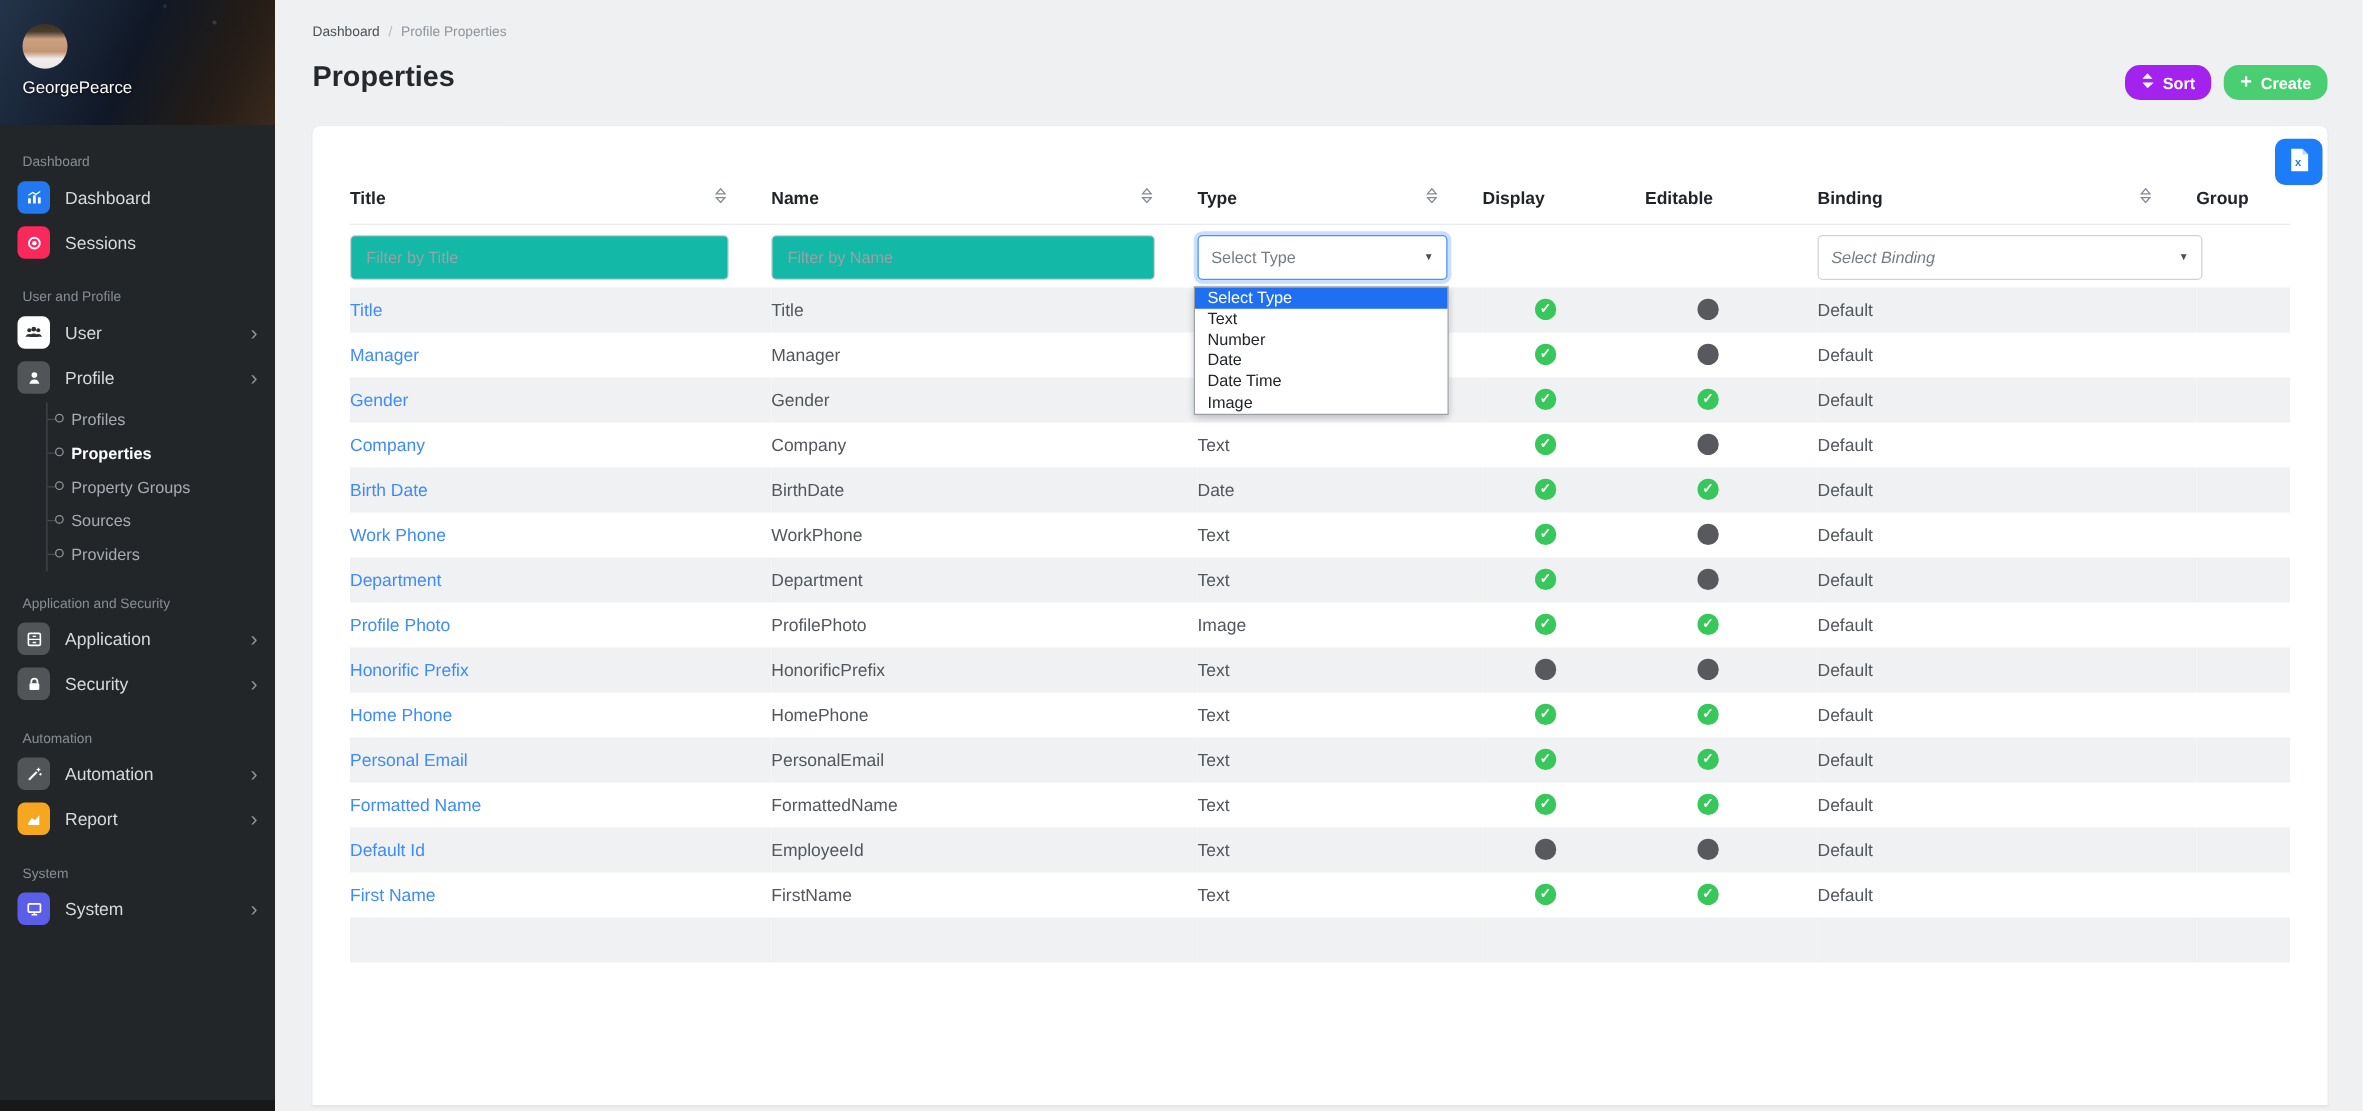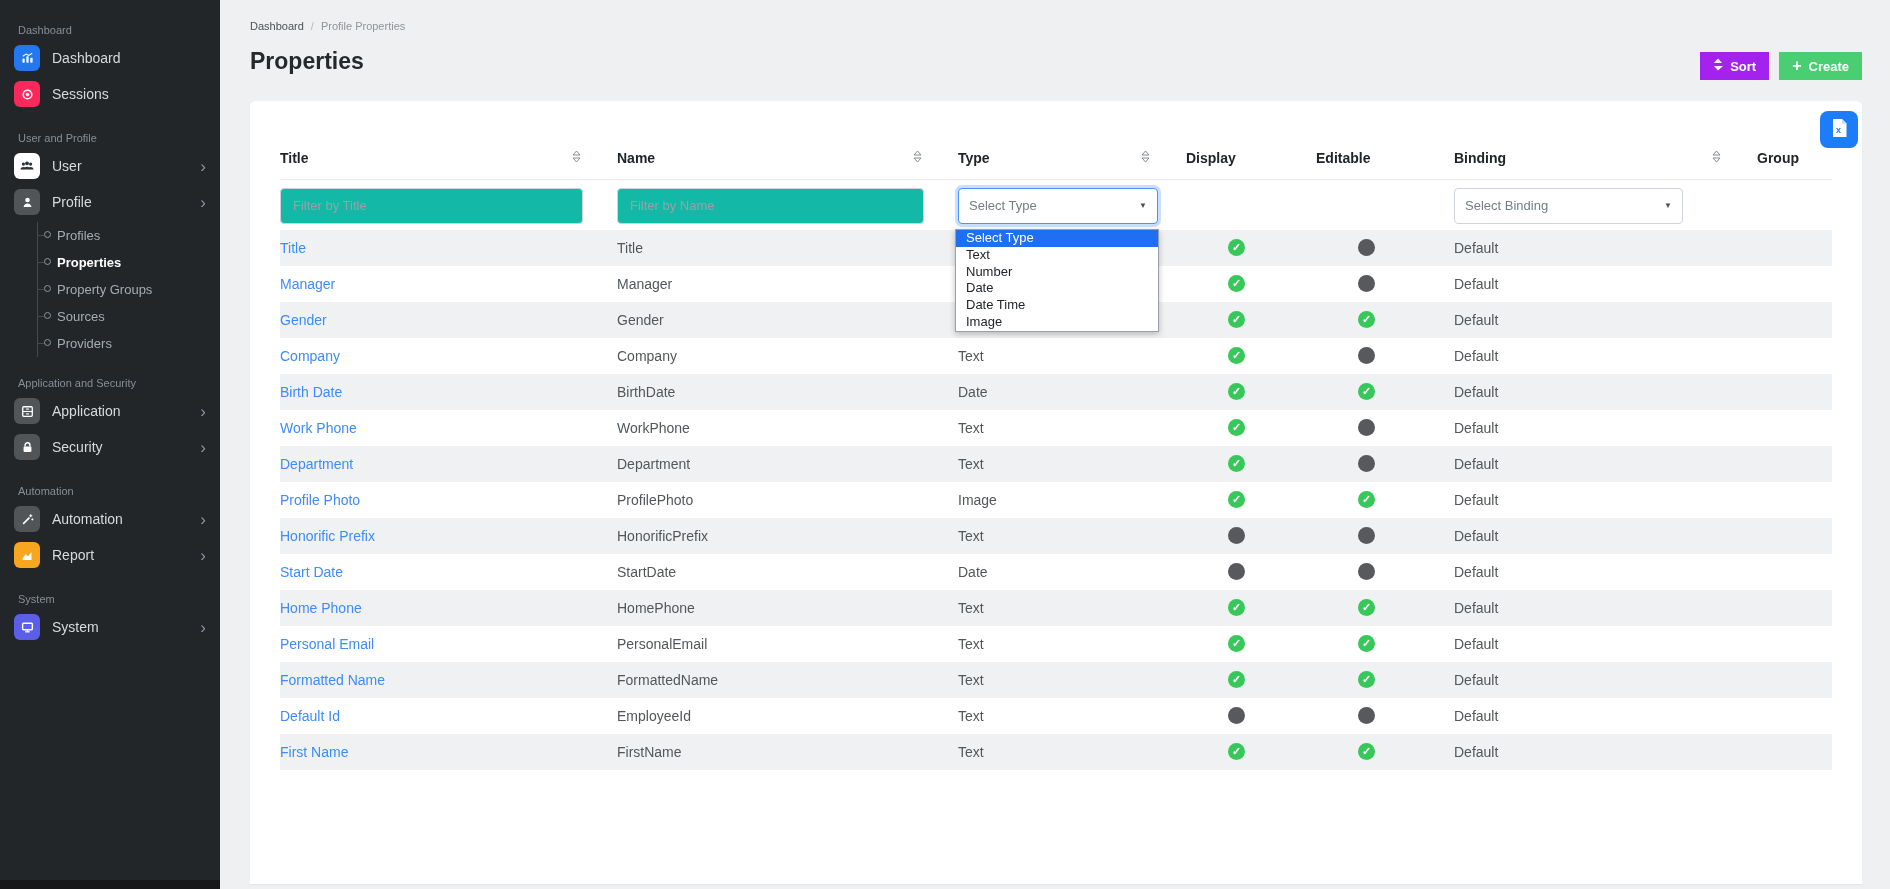--- a/index.html
+++ b/index.html
@@ -30,57 +30,61 @@
   .submenu li.active { color: #ffffff; font-weight: 700; }
   .sb-footer { position: absolute; bottom: 0; left: 0; width: 100%; height: 9px; background: #17181a; }
 
   
   main { margin-left: 220px; position: relative; height: 889px; }
   .breadcrumb { padding: 20px 0 0 30px; font-size: 11px; color: #4b5156; }
   .breadcrumb .sep { color: #b3bac0; margin: 0 7px; }
   .breadcrumb .cur { color: #8e959b; }
   h1 { margin: 16px 0 0 30px; font-size: 23px; font-weight: 600; color: #26292c; }
   .actions { position: absolute; top: 52px; right: 28px; display: flex; gap: 10px; }
-  .btn { border: none; border-radius: 0; color: #fff; font-weight: 700; font-size: 13px; padding: 6px 13px; display: flex; align-items: center; gap: 7px; font-family: inherit; cursor: pointer; height: 28px; }
+  .btn { border: none; border-radius: 12px; color: #fff; font-weight: 700; font-size: 13px; padding: 6px 13px; display: flex; align-items: center; gap: 7px; font-family: inherit; cursor: pointer; height: 28px; }
   .btn-sort { background: #a422ee; }
   .btn-create { background: #49ce71; }
   .btn .plus { font-size: 16px; font-weight: 700; line-height: 1; }
 
   .card { margin: 26px 28px 0 30px; background: #fff; border-radius: 6px 6px 0 0; height: 783px; position: relative; box-shadow: 0 1px 2px rgba(0,0,0,.05); overflow: hidden; }
   .export-btn { position: absolute; top: 10px; right: 4px; width: 38px; height: 37px; background: #1d7df8; border: none; border-radius: 8px; display: flex; align-items: center; justify-content: center; cursor: pointer; }
 
   .table-wrap { padding: 44px 30px 0; }
   table { width: 100%; border-collapse: collapse; table-layout: fixed; }
   thead th { font-size: 14px; color: #212529; text-align: left; font-weight: 700; height: 34px; vertical-align: middle; padding: 0 0 8px 0; border-bottom: 1px solid #e8ebee; }
   .th-inner { display: flex; align-items: center; justify-content: space-between; padding-right: 36px; }
   tr.filters td { padding: 8px 0 6px; }
   input.filt { width: calc(100% - 34px); height: 36px; border: 1px solid #ced3d9; border-radius: 4px; padding: 0 12px; font-size: 13px; color: #495057; font-family: inherit; background: #14b8a6; }
   input.filt::placeholder { color: #9aa1a8; }
   .sel { height: 36px; border: 1px solid #ced3d9; border-radius: 4px; background: #fff; display: flex; align-items: center; justify-content: space-between; padding: 0 10px; font-size: 13px; color: #757d84; cursor: pointer; }
   .sel .arr { font-size: 8px; color: #495057; }
   .sel.type { width: 200px; border: 1px solid #4a90fe; box-shadow: 0 0 0 3px rgba(66,139,250,.28); }
-  .sel.binding { width: 229px; }
+  .sel.binding { width: 308px; font-style: italic; }
 
   tbody td { height: 36px; font-size: 14px; color: #52575c; padding: 0; }
   tbody tr:nth-child(odd) { background: #f0f1f2; }
   tbody td.link { color: #3d8bfd; cursor: pointer; }
   .dot { display: inline-block; width: 17px; height: 17px; border-radius: 50%; margin-left: 42px; vertical-align: middle; text-align: center; }
   .dot.on  { background: #38c75a; color: #fff; font-size: 11px; line-height: 17px; font-weight: 700; }
   .dot.off { background: #57595c; }
   tr.partial td { height: 36px; }
 
   
   .dropdown { position: fixed; left: 955px; top: 229px; width: 204px; background: #fff; border: 1px solid #9aa0a6; box-shadow: 0 2px 6px rgba(0,0,0,.25); z-index: 60; }
   .dropdown .opt { height: 16.8px; line-height: 16.8px; font-size: 13px; color: #212529; padding-left: 10px; white-space: nowrap; cursor: pointer; }
   .dropdown .opt.selected { background: #1e6ff2; color: #fff; }
 </style>
 </head>
 <body>
 
 <aside>
+  <div class="sb-header">
+    <div class="avatar"></div>
+    <div class="sb-name">GeorgePearce</div>
+  </div>
   <nav id="sb-nav">
       <div class="section-label">Dashboard</div>
       <div class="sb-item">
         <span class="ic" style="background: rgb(35, 120, 240);">
           <svg width="15" height="15" viewBox="0 0 16 16">
             <rect x="2.6" y="8" width="2.4" height="4.6" rx="0.5" fill="#fff"></rect>
             <rect x="6.8" y="5.6" width="2.4" height="7" rx="0.5" fill="#fff"></rect>
             <rect x="11" y="7.2" width="2.4" height="5.4" rx="0.5" fill="#fff"></rect>
             <path d="M3 5.6l3.6-2.4 2.8 1.6 3.6-2.4" stroke="#fff" stroke-width="1.1" fill="none"></path>
           </svg>
@@ -379,29 +383,20 @@
             <tr>
               <td class="link">Honorific Prefix</td>
               <td>HonorificPrefix</td>
               <td>Text</td>
               <td><span class="dot off"></span></td>
               <td><span class="dot off"></span></td>
               <td>Default</td>
               <td></td>
             </tr>
             <tr>
-              <td class="link">Start Date</td>
-              <td>StartDate</td>
-              <td>Date</td>
-              <td><span class="dot off"></span></td>
-              <td><span class="dot off"></span></td>
-              <td>Default</td>
-              <td></td>
-            </tr>
-            <tr>
               <td class="link">Home Phone</td>
               <td>HomePhone</td>
               <td>Text</td>
               <td><span class="dot on">✓</span></td>
               <td><span class="dot on">✓</span></td>
               <td>Default</td>
               <td></td>
             </tr>
             <tr>
               <td class="link">Personal Email</td>

